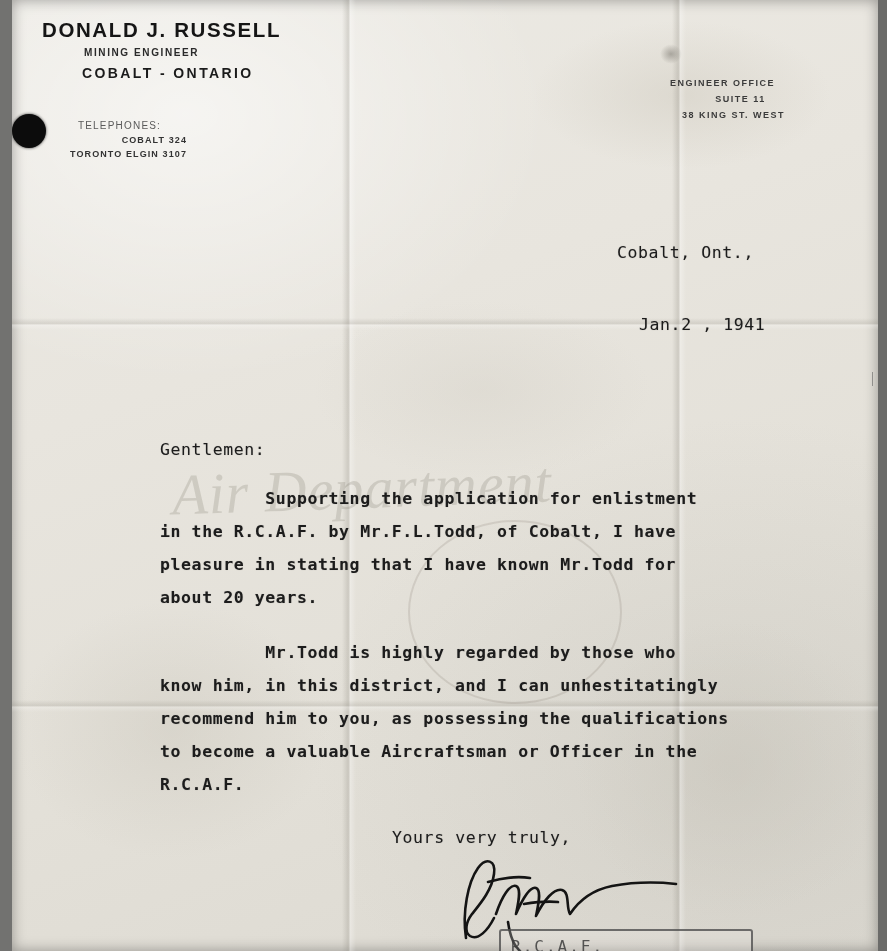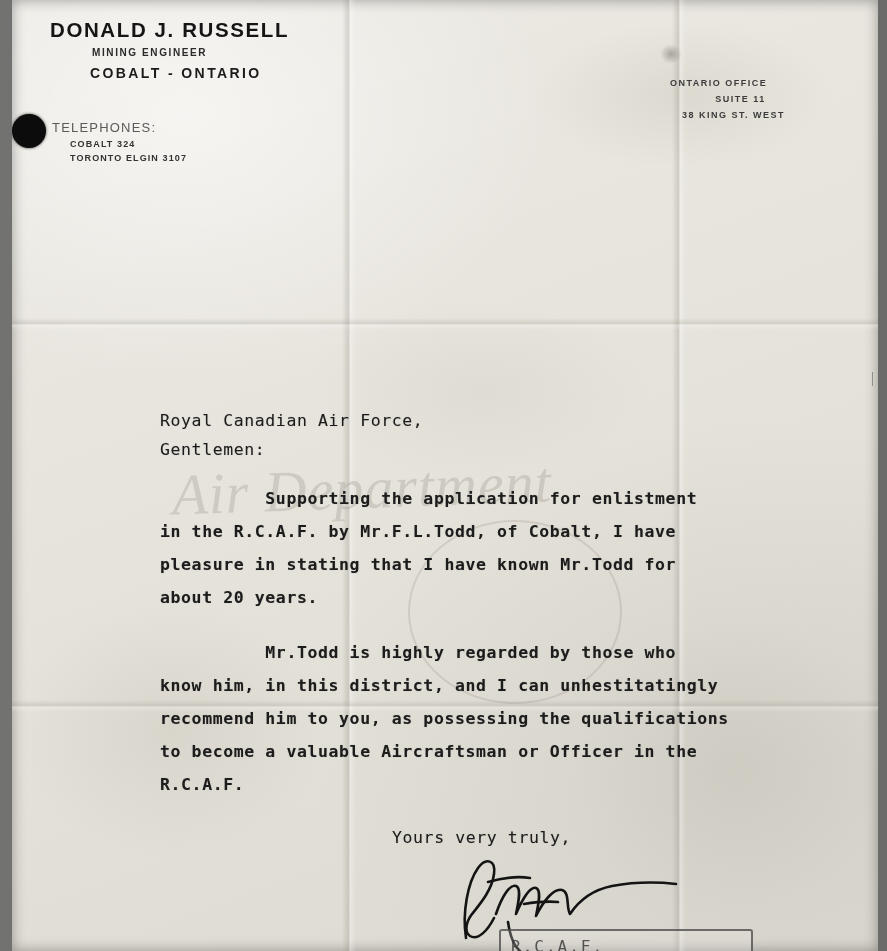--- a/index.html
+++ b/index.html
@@ -64,21 +64,21 @@
     width: 34px;
     height: 34px;
     border-radius: 50%;
     background: #0c0c0c;
     box-shadow: 0 0 3px rgba(0,0,0,0.8);
   }
 
   
   .letterhead {
     position: absolute;
-    left: 38px;
+    left: 30px;
     top: 18px;
     color: #1d1d1d;
   }
   .lh-name {
     font-size: 20.5px;
     font-weight: bold;
     letter-spacing: 1.6px;
     color: #151515;
   }
   .lh-title {
@@ -99,31 +99,33 @@
     color: #1b1b1b;
   }
 
   .phones {
     position: absolute;
     left: 40px;
     top: 120px;
     color: #3a3a3a;
   }
   .ph-head {
-    font-size: 13px;
+    font-size: 10px;
     letter-spacing: 1.2px;
     color: #5a5a5a;
+    text-align: center;
   }
   .ph-line {
     font-size: 9px;
     letter-spacing: 1.1px;
     margin-left: 18px;
     margin-top: 4px;
     color: #333;
     font-weight: bold;
+    text-align: right;
   }
 
   .office {
     position: absolute;
     left: 650px;
     top: 78px;
     text-align: left;
     color: #3b3b3b;
   }
   .of-line {
@@ -277,31 +279,34 @@
       <div class="lh-place">COBALT  -  ONTARIO</div>
     </div>
 
     <div class="phones">
       <div class="ph-head">TELEPHONES:</div>
       <div class="ph-line">COBALT 324</div>
       <div class="ph-line">TORONTO ELGIN 3107</div>
     </div>
 
     <div class="office">
-      <div class="of-line l1">ONTARIO OFFICE</div>
+      <div class="of-line l1">ENGINEER OFFICE</div>
       <div class="of-line l2">SUITE 11</div>
       <div class="of-line l3">38 KING ST. WEST</div>
     </div>
 
     <div class="watermark">Air Department</div>
     <div class="ghost-stamp"></div>
 
+    <div class="typed date-block">
+      <div class="d1">Cobalt, Ont.,</div>
+      <div class="d2">Jan.2 , 1941</div>
+    </div>
 
     <div class="typed addressee">
-      <div>Royal Canadian Air Force,</div>
     </div>
 
     <div class="typed salutation">Gentlemen:</div>
 
     <div class="typed para p1">          Supporting the application for enlistment
 in the R.C.A.F. by Mr.F.L.Todd, of Cobalt, I have
 pleasure in stating that I have known Mr.Todd for
 about 20 years.</div>
     <div class="typed para p2">          Mr.Todd is highly regarded by those who
 know him, in this district, and I can unhestitatingly

